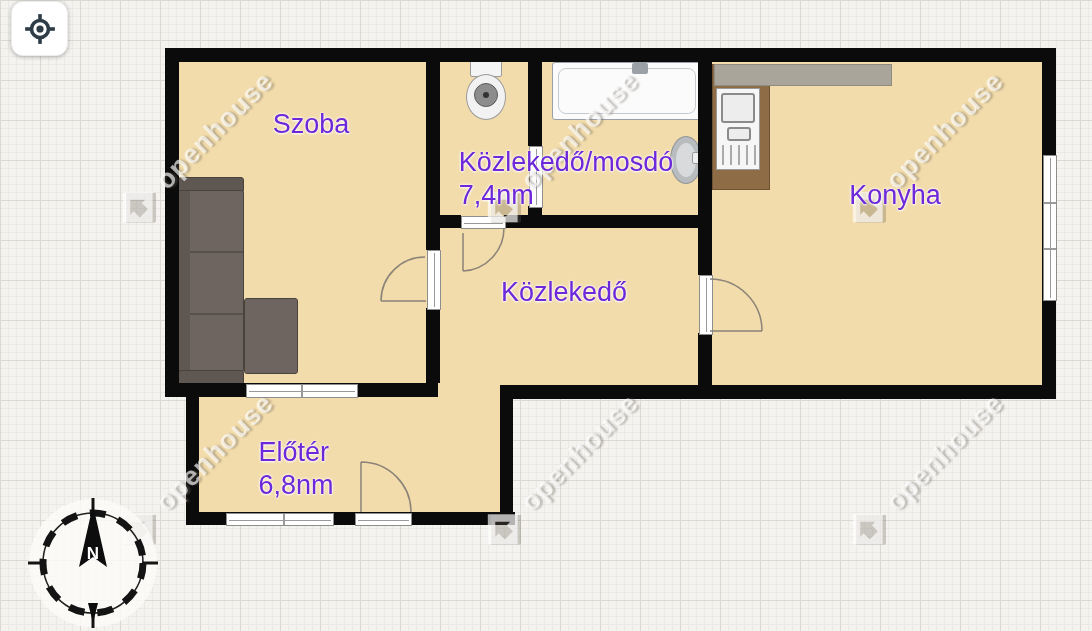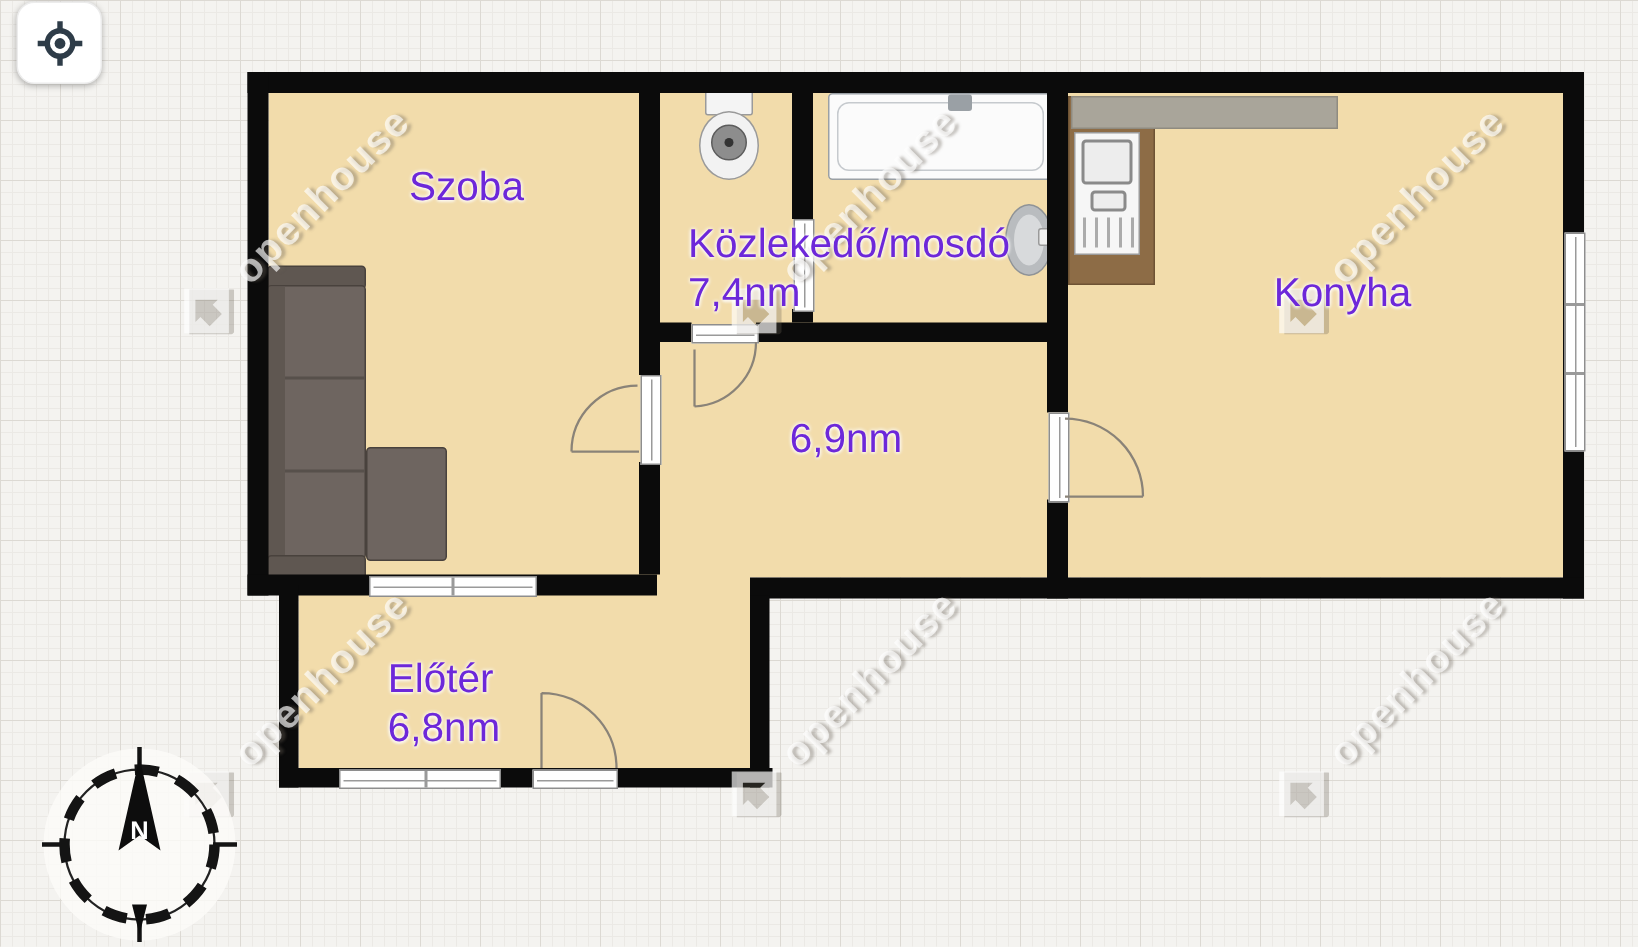--- a/index.html
+++ b/index.html
@@ -175,21 +175,21 @@
     <div>Szoba</div>
   </div>
   <div class="room-label" style="left:566px;top:146px;">
     <div>Közlekedő/mosdó</div>
     <div>7,4nm</div>
   </div>
   <div class="room-label" style="left:895px;top:179px;">
     <div>Konyha</div>
   </div>
   <div class="room-label" style="left:564px;top:276px;">
-    <div>6,9nm</div>
+    <div>Közlekedő</div>
   </div>
   <div class="room-label" style="left:296px;top:436px;">
     <div>Előtér</div>
     <div>6,8nm</div>
   </div>
 
   <svg class="abs" style="left:27px;top:497px;" width="132" height="132" viewBox="0 0 132 132">
     <circle cx="66" cy="66" r="64" fill="rgba(252,251,249,.8)"></circle>
     <circle cx="66" cy="66" r="50" fill="none" stroke="#222" stroke-width="1.5"></circle>
     <circle cx="66" cy="66" r="50" fill="none" stroke="#141414" stroke-width="7" stroke-dasharray="16 13"></circle>

